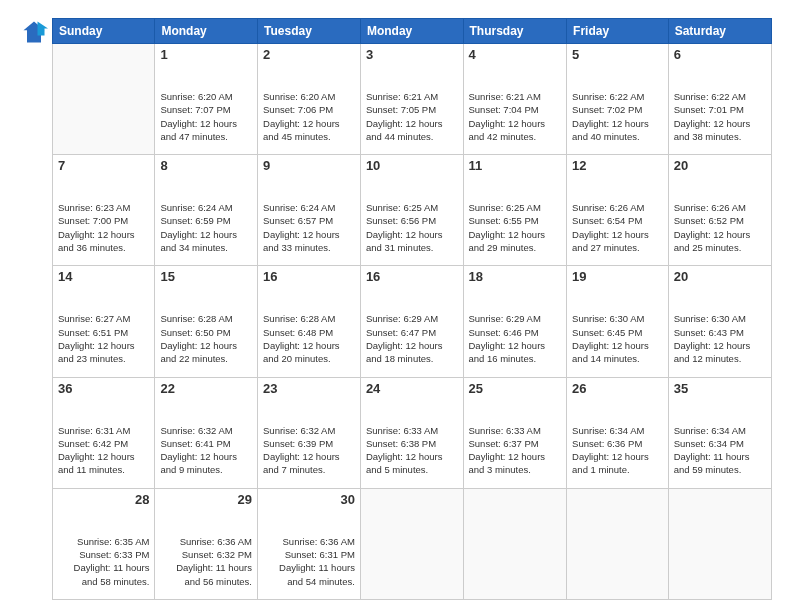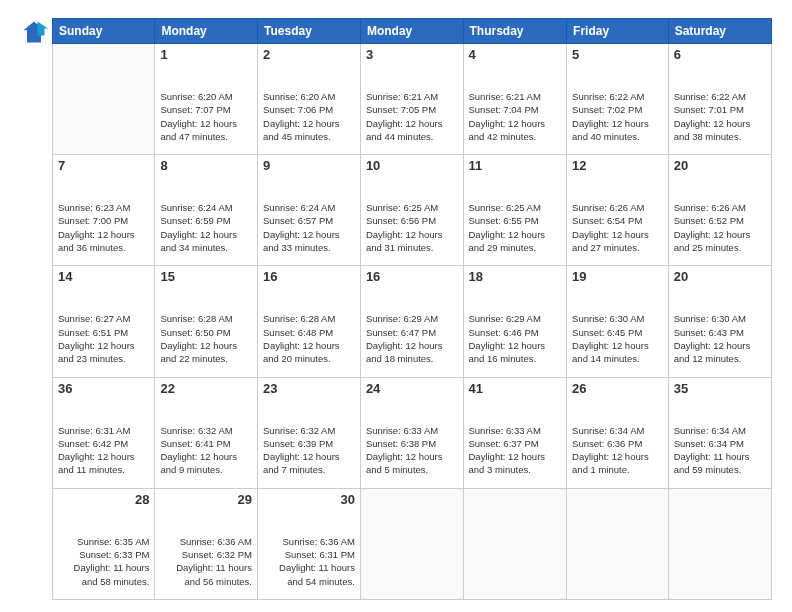--- a/index.html
+++ b/index.html
@@ -237,21 +237,21 @@
           </td>
           <td>
             <span class="day-number">23</span>
             <div class="day-info">Sunrise: 6:32 AM<br>Sunset: 6:39 PM<br>Daylight: 12 hours and 7 minutes.</div>
           </td>
           <td>
             <span class="day-number">24</span>
             <div class="day-info">Sunrise: 6:33 AM<br>Sunset: 6:38 PM<br>Daylight: 12 hours and 5 minutes.</div>
           </td>
           <td>
-            <span class="day-number">41</span>
+            <span class="day-number">25</span>
             <div class="day-info">Sunrise: 6:33 AM<br>Sunset: 6:37 PM<br>Daylight: 12 hours and 3 minutes.</div>
           </td>
           <td>
             <span class="day-number">26</span>
             <div class="day-info">Sunrise: 6:34 AM<br>Sunset: 6:36 PM<br>Daylight: 12 hours and 1 minute.</div>
           </td>
           <td>
             <span class="day-number">35</span>
             <div class="day-info">Sunrise: 6:34 AM<br>Sunset: 6:34 PM<br>Daylight: 11 hours and 59 minutes.</div>
           </td>

